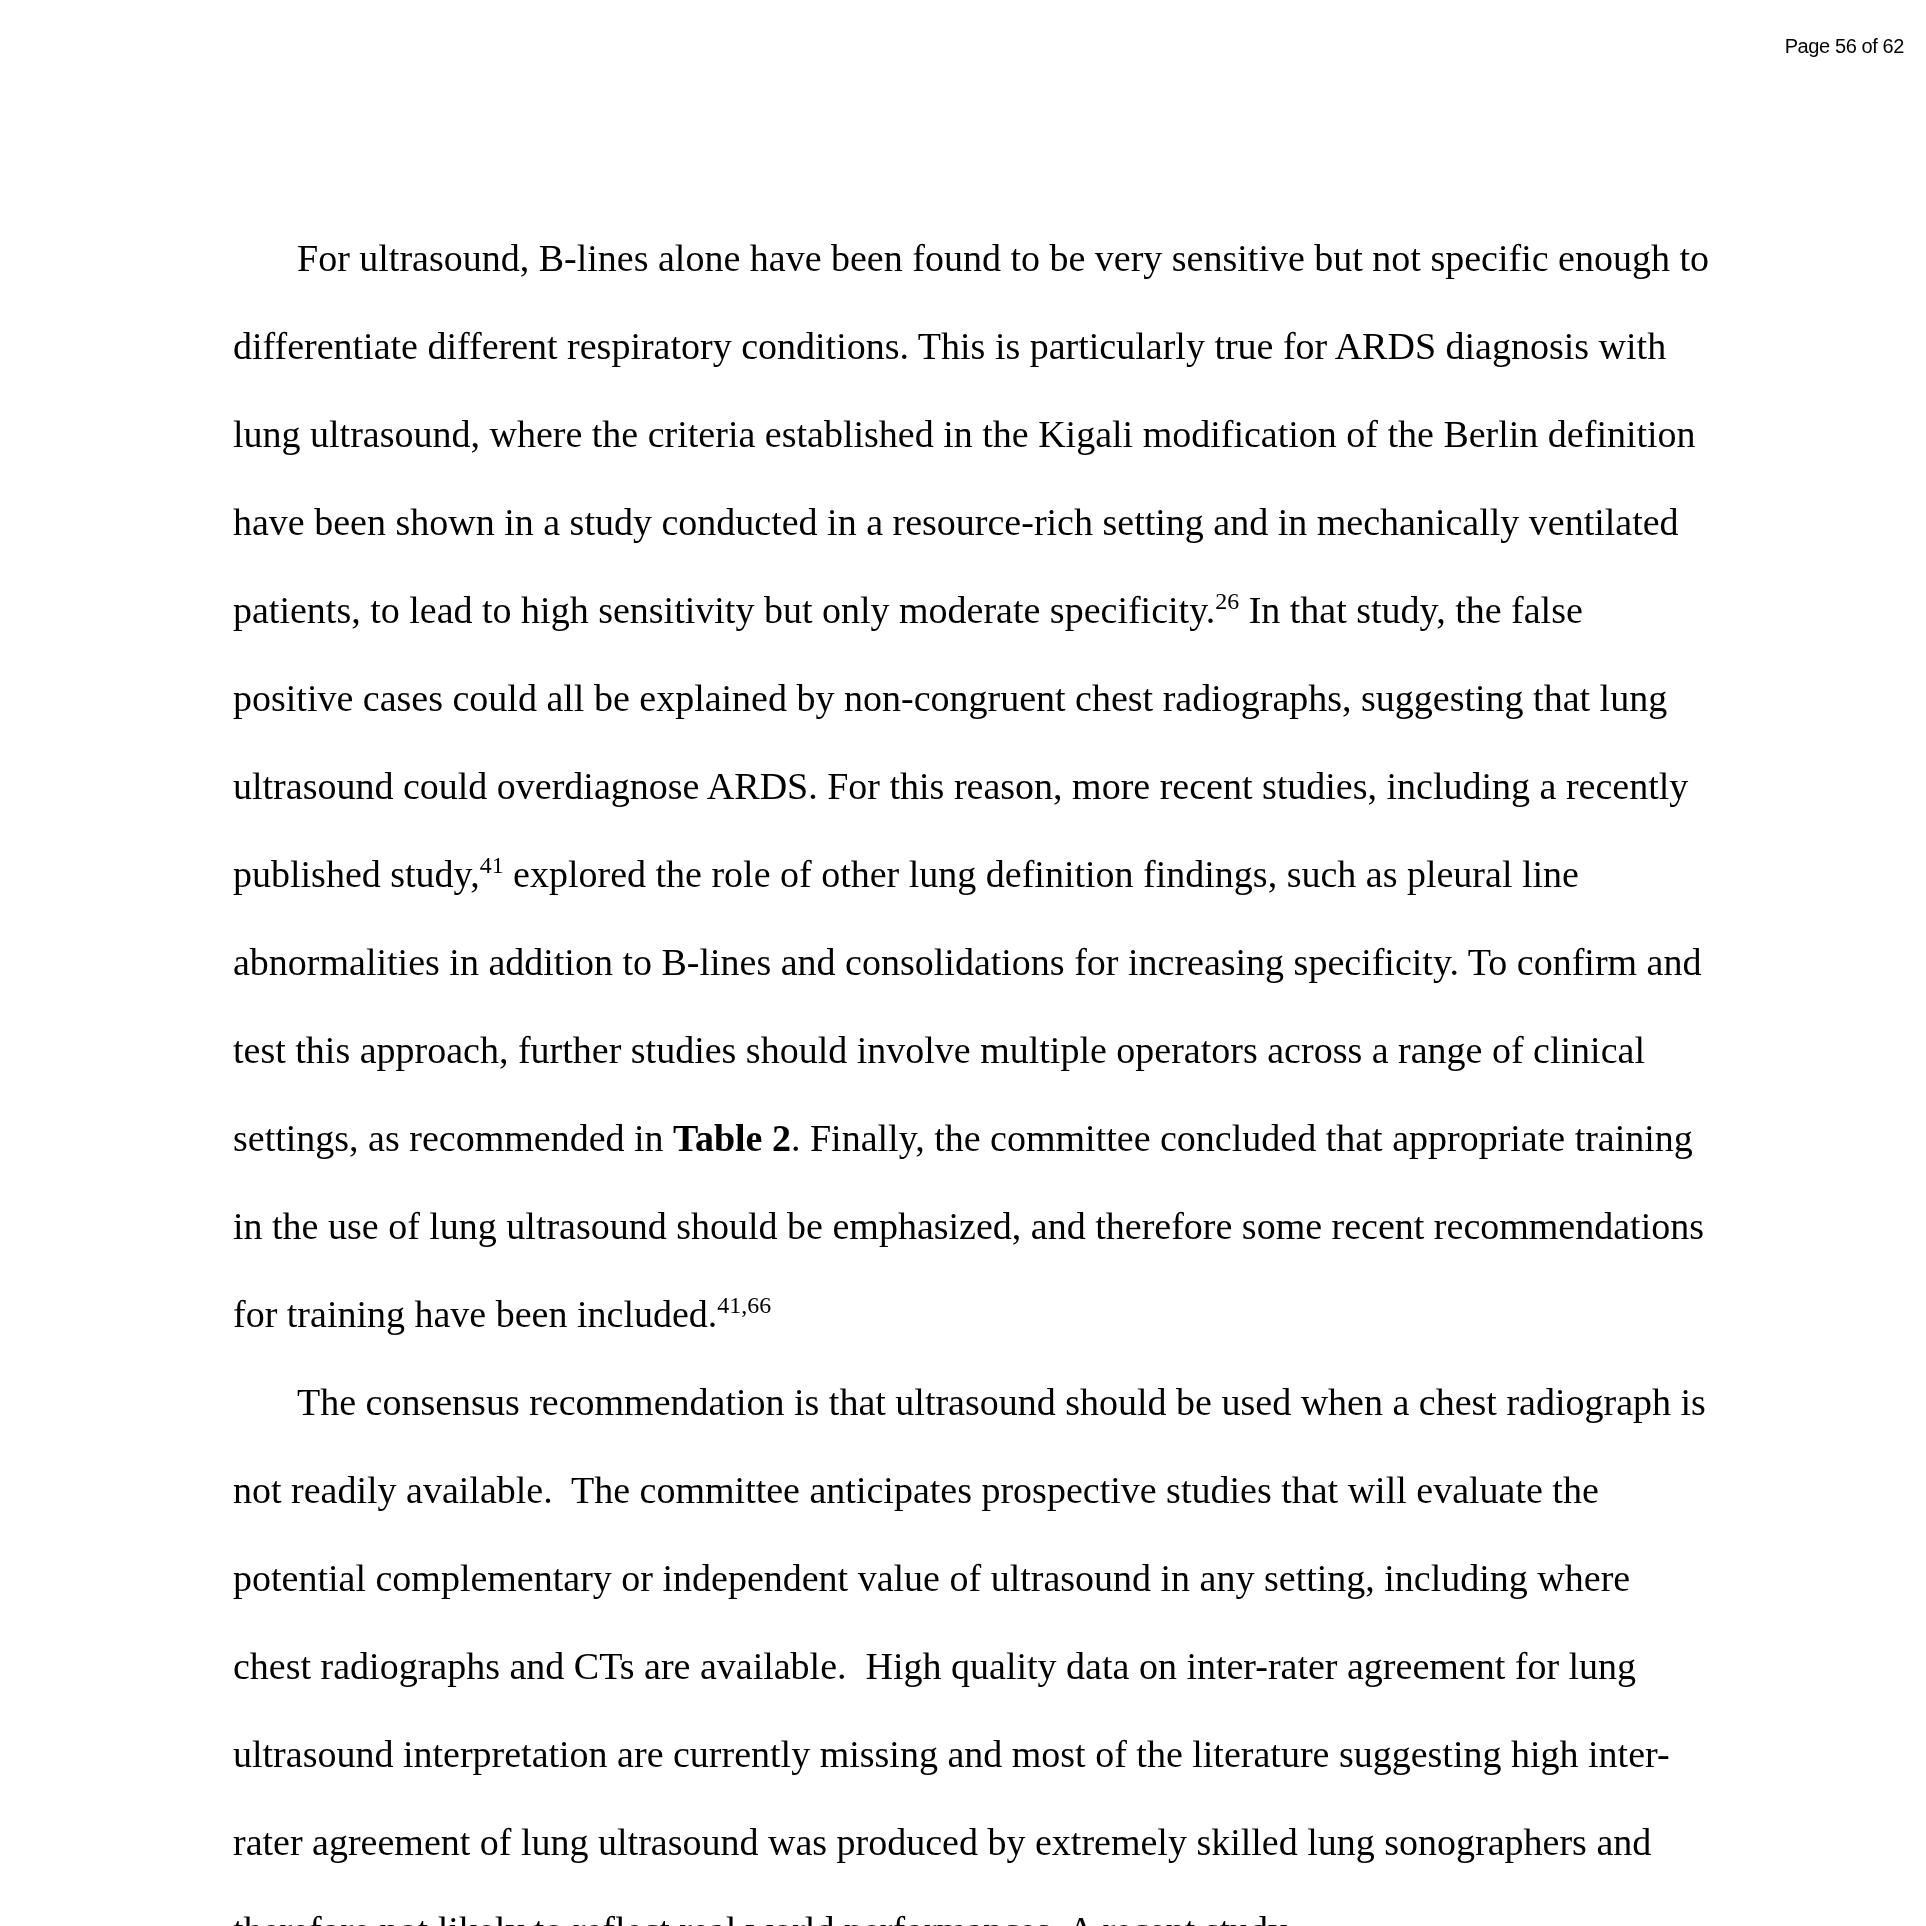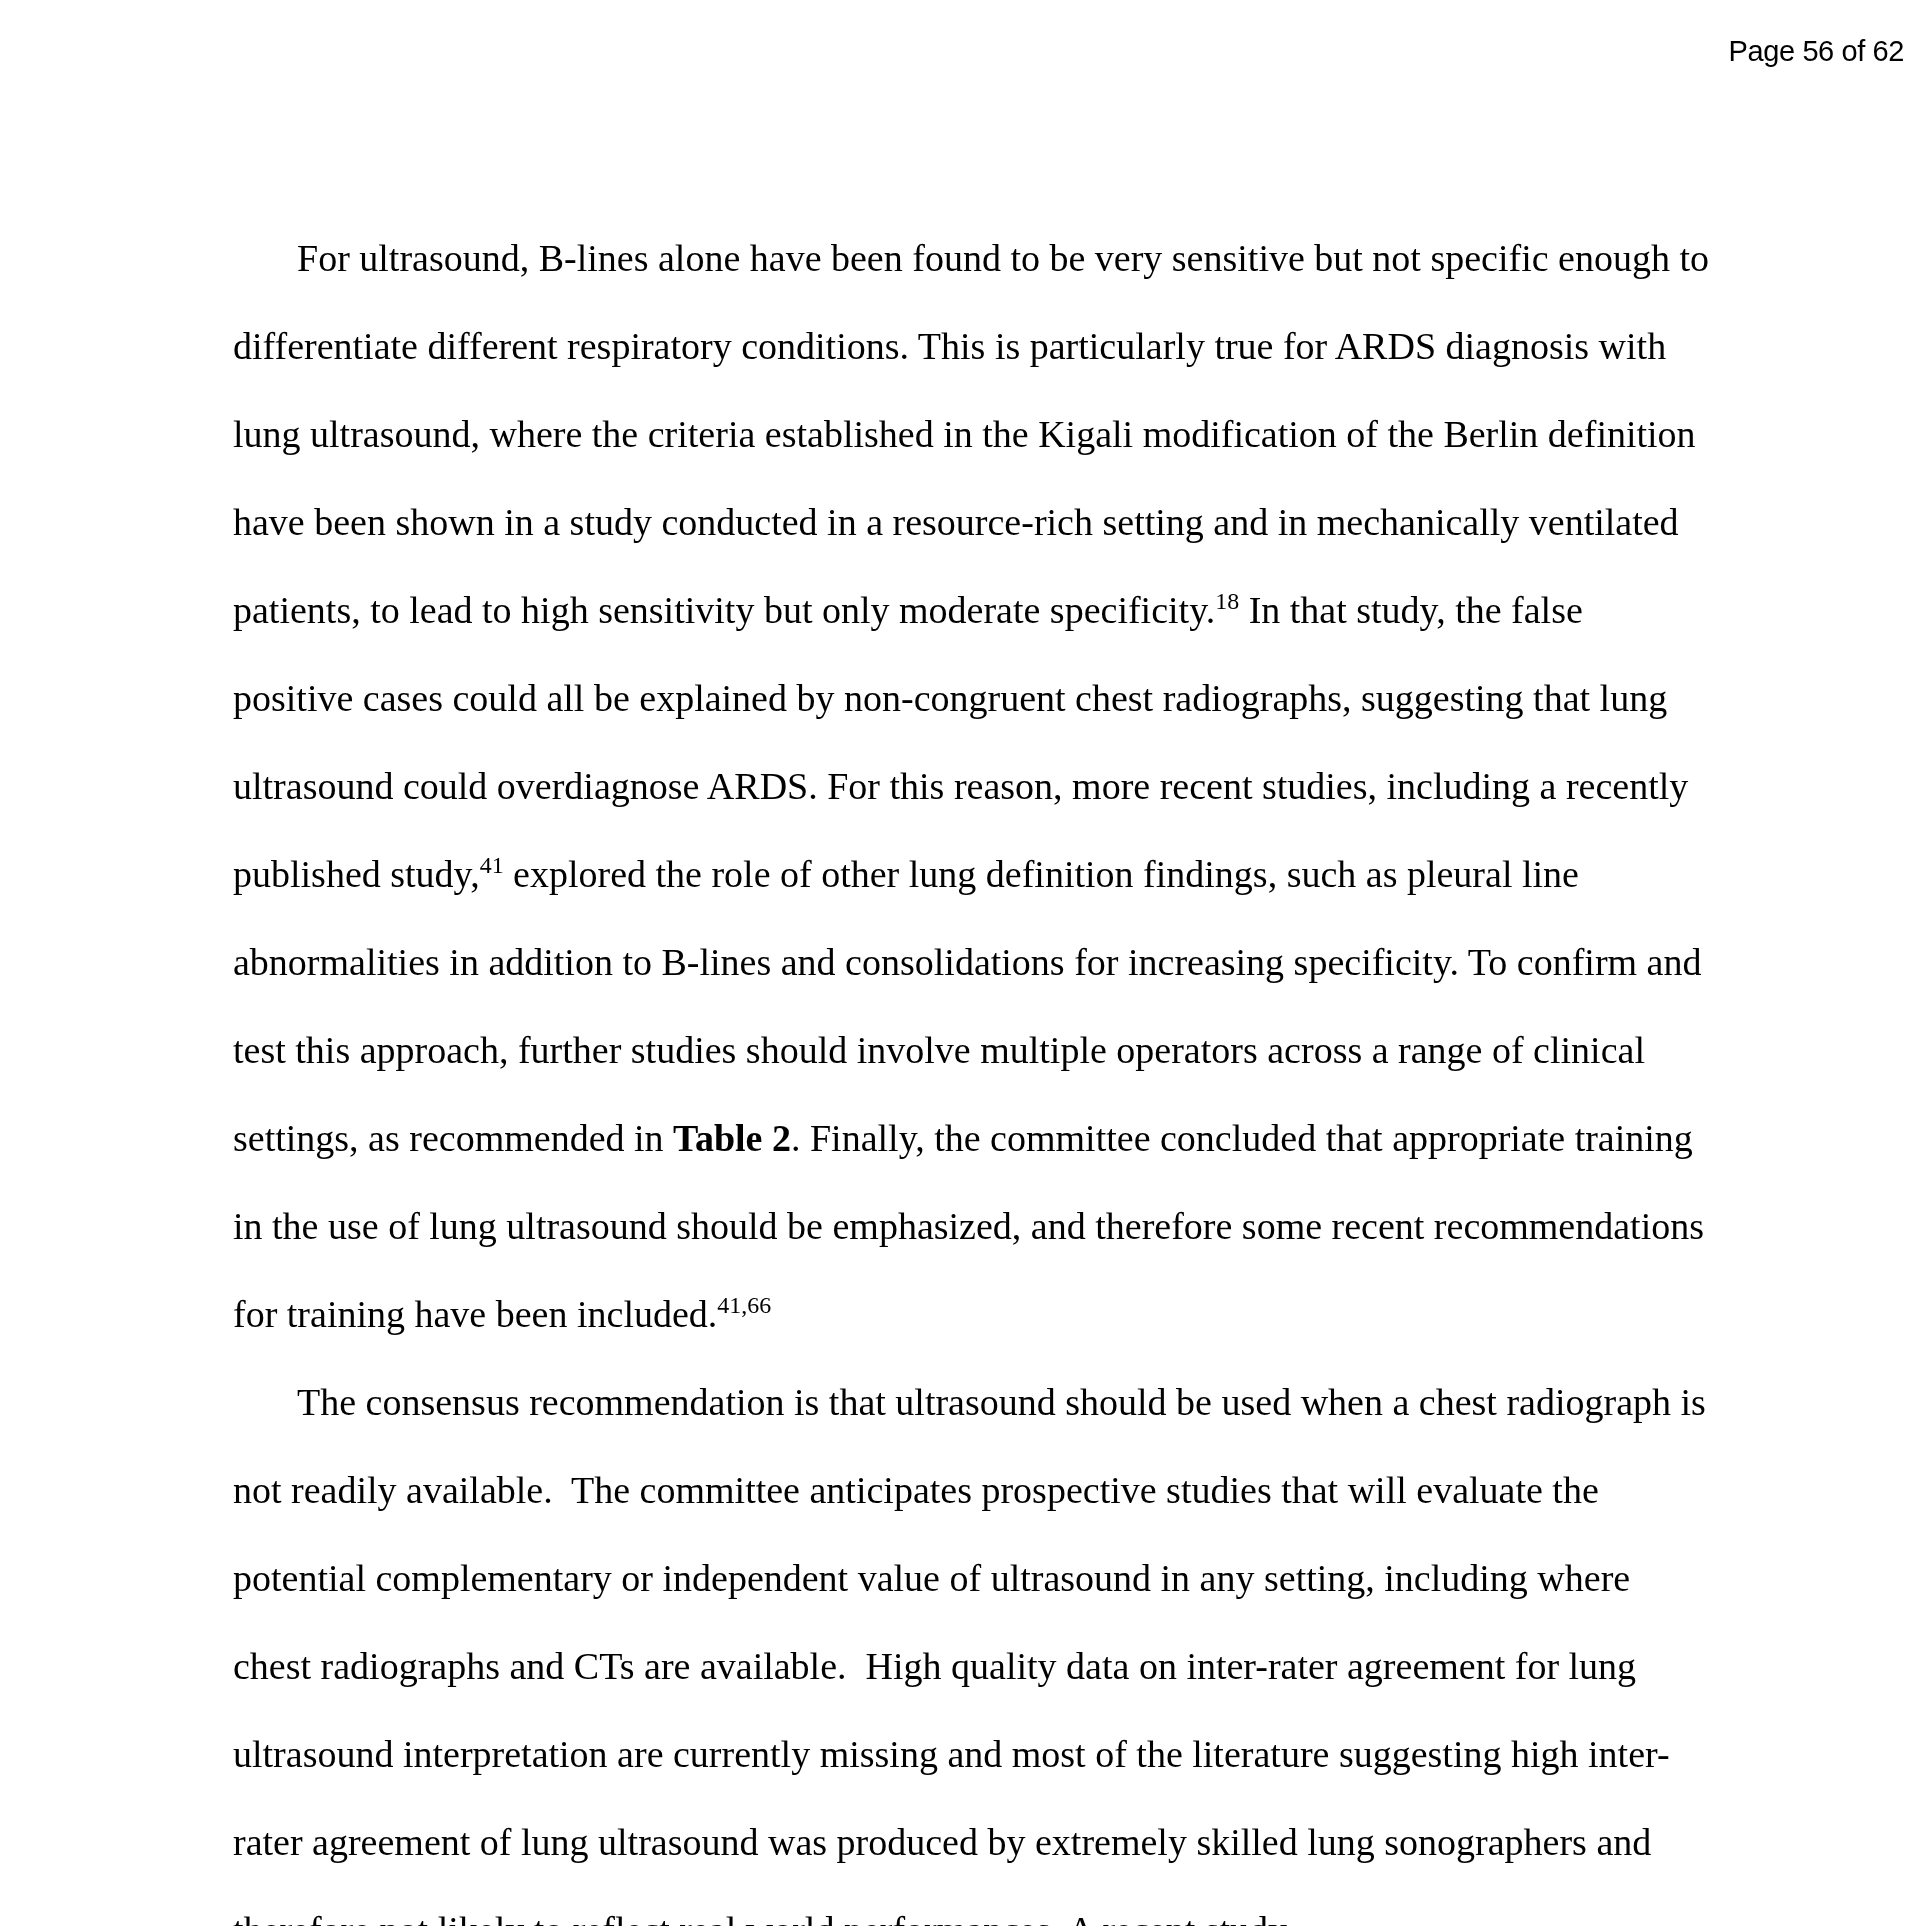--- a/index.html
+++ b/index.html
@@ -9,21 +9,21 @@
     height: 2542px;
     background: #ffffff;
     overflow: hidden;
     color: #000000;
   }
   .page-number {
     position: absolute;
     top: 35px;
     right: 61px;
     font-family: "Liberation Sans", sans-serif;
-    font-size: 29px;
+    font-size: 20px;
     letter-spacing: -0.4px;
     color: #000000;
   }
   .body-text {
     position: absolute;
     left: 233px;
     top: 214px;
     width: 1656px;
     font-family: "Liberation Serif", serif;
     font-size: 38px;
@@ -46,21 +46,21 @@
 
 <div class="page">
 
   <div class="page-number">Page 56 of 62</div>
 
   <main class="body-text">
       <p class="para indent"><span>For ultrasound, B-lines alone have been found to be very sensitive but not specific enough to
 differentiate different respiratory conditions. This is particularly true for ARDS diagnosis with
 lung ultrasound, where the criteria established in the Kigali modification of the Berlin definition
 have been shown in a study conducted in a resource-rich setting and in mechanically ventilated
-patients, to lead to high sensitivity but only moderate specificity.</span><sup class="sup">18</sup><span> In that study, the false
+patients, to lead to high sensitivity but only moderate specificity.</span><sup class="sup">26</sup><span> In that study, the false
 positive cases could all be explained by non-congruent chest radiographs, suggesting that lung
 ultrasound could overdiagnose ARDS. For this reason, more recent studies, including a recently
 published study,</span><sup class="sup">41</sup><span> explored the role of other lung definition findings, such as pleural line
 abnormalities in addition to B-lines and consolidations for increasing specificity. To confirm and
 test this approach, further studies should involve multiple operators across a range of clinical
 settings, as recommended in </span><b>Table 2</b><span>. Finally, the committee concluded that appropriate training
 in the use of lung ultrasound should be emphasized, and therefore some recent recommendations
 for training have been included.</span><sup class="sup">41,66</sup></p>
       <p class="para indent"><span>The consensus recommendation is that ultrasound should be used when a chest radiograph is
 not readily available.  The committee anticipates prospective studies that will evaluate the

